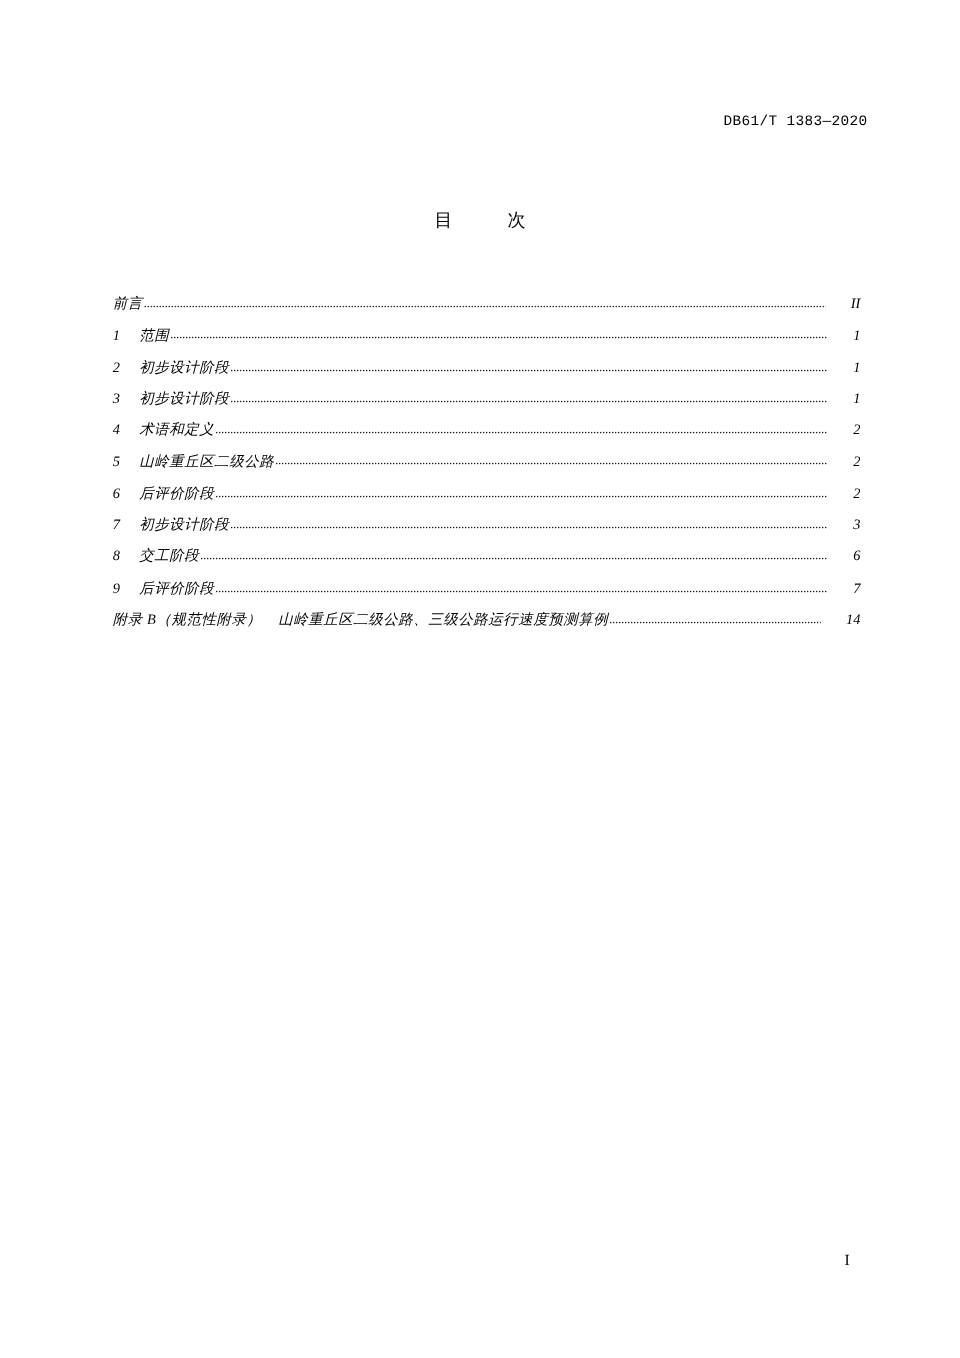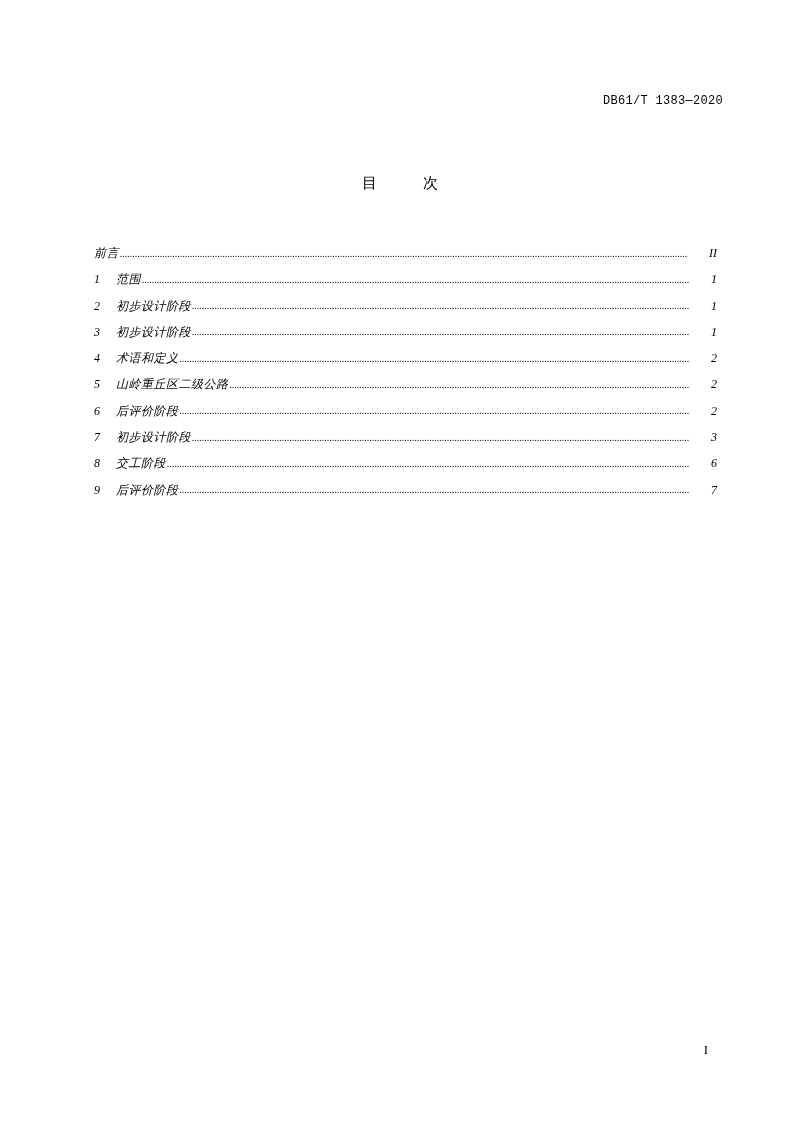--- a/index.html
+++ b/index.html
@@ -83,15 +83,20 @@
     <span class="label">交工阶段</span>
     <span class="dots"></span>
     <span class="page">6</span>
   </li>
   <li>
     <span class="num">9</span>
     <span class="label">后评价阶段</span>
     <span class="dots"></span>
     <span class="page">7</span>
   </li>
+  <li>
+    <span class="label">附录 B（规范性附录）    山岭重丘区二级公路、三级公路运行速度预测算例</span>
+    <span class="dots"></span>
+    <span class="page">14</span>
+  </li>
 </ul>
 
 <div class="page-number">I</div>
 
 </body></html>

